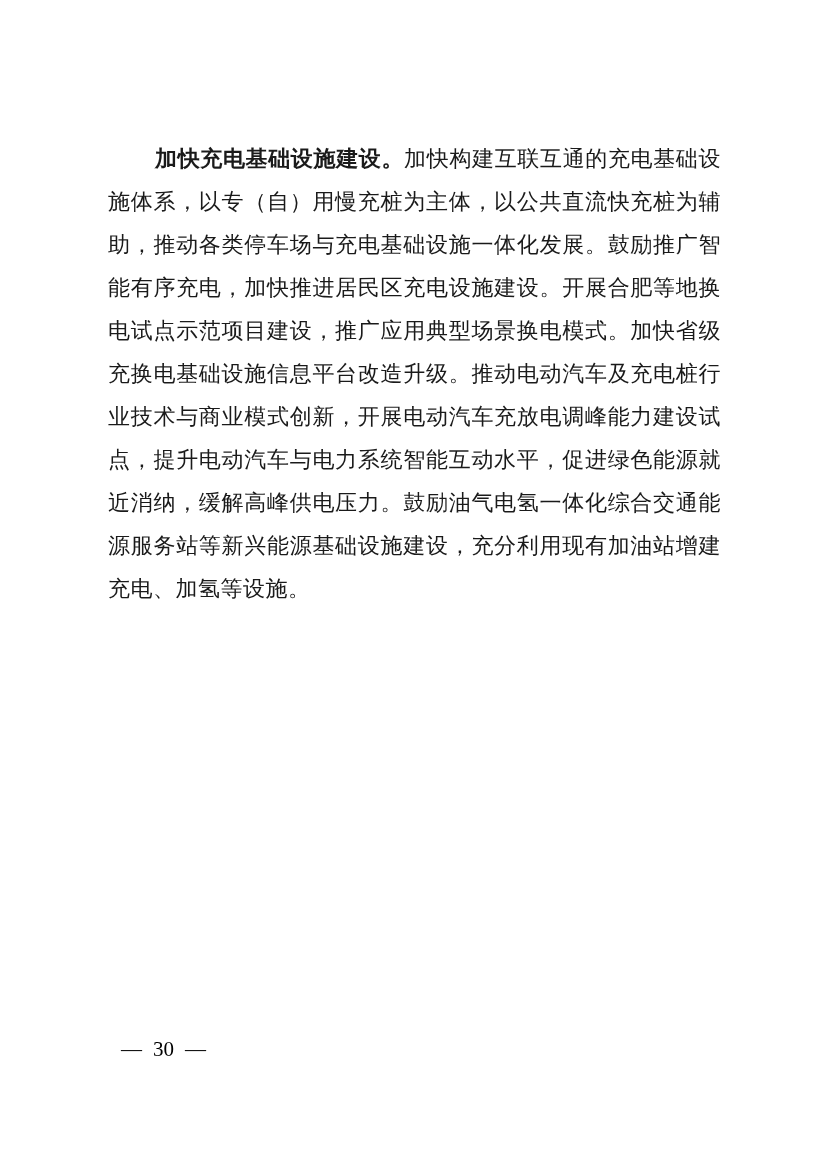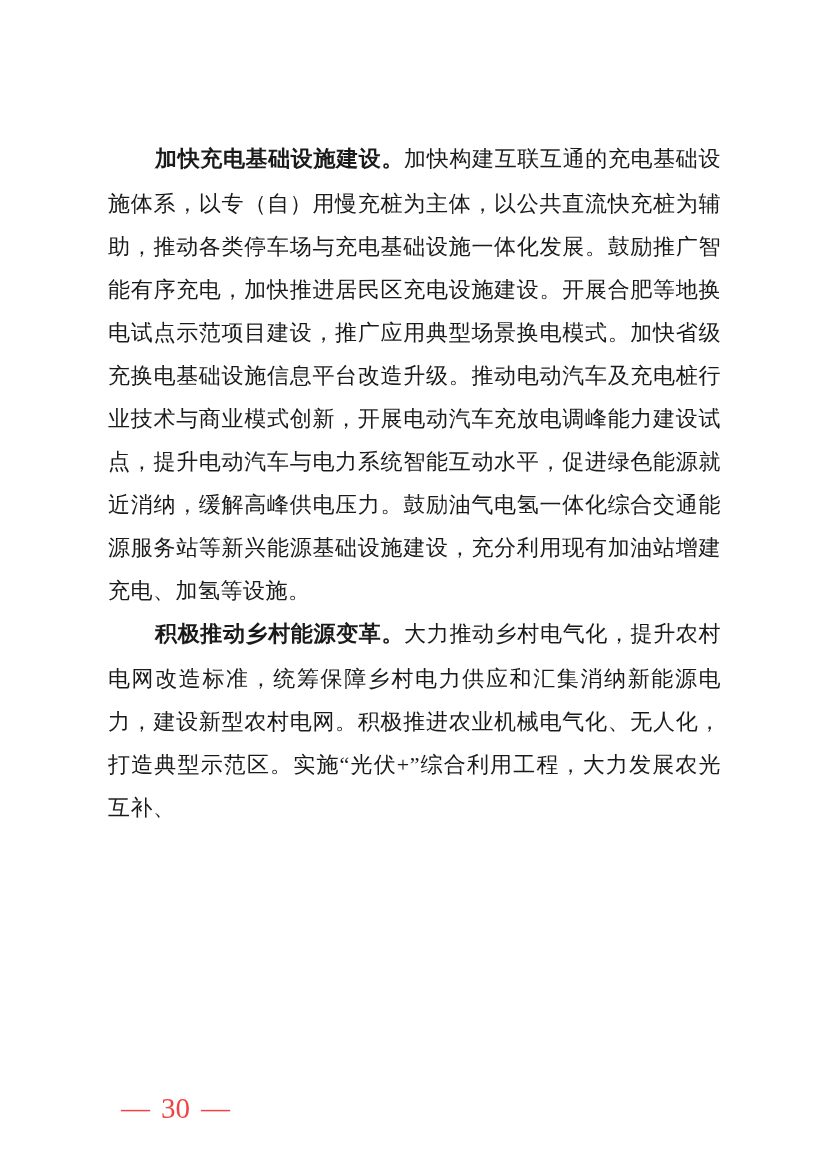--- a/index.html
+++ b/index.html
@@ -33,52 +33,51 @@
   }
   .para {
     margin: 0;
     padding: 0;
   }
   .para.indent {
     text-indent: 47px;
   }
   .para-lead {
     font-weight: 700;
-    font-family: Liberation Mono, monospace;
+    font-family: Liberation Sans, sans-serif;
     font-size: 22px;
   }
   .para-body {
     font-weight: 400;
   }
   .page-footer {
     position: absolute;
     left: 121px;
-    top: 1094px;
-    font-size: 29px;
+    top: 1035px;
+    font-size: 21px;
     line-height: 28px;
-    color: #ef4444;
+    color: #000000;
     white-space: nowrap;
   }
   .page-footer .dash {
     display: inline-block;
   }
   .page-footer .page-number {
     display: inline-block;
     margin: 0 11px;
   }
 </style>
 </head>
 <body>
 
 <div class="doc-page">
 
   <div class="doc-content">
 
 
     <p class="para indent"><span class="para-lead">加快充电基础设施建设。</span><span class="para-body">加快构建互联互通的充电基础设施体系，以专（自）用慢充桩为主体，以公共直流快充桩为辅助，推动各类停车场与充电基础设施一体化发展。鼓励推广智能有序充电，加快推进居民区充电设施建设。开展合肥等地换电试点示范项目建设，推广应用典型场景换电模式。加快省级充换电基础设施信息平台改造升级。推动电动汽车及充电桩行业技术与商业模式创新，开展电动汽车充放电调峰能力建设试点，提升电动汽车与电力系统智能互动水平，促进绿色能源就近消纳，缓解高峰供电压力。鼓励油气电氢一体化综合交通能源服务站等新兴能源基础设施建设，充分利用现有加油站增建充电、加氢等设施。</span></p>
 
-    <p class="para indent"><span class="para-lead">积极推动乡村能源变革。</span><span class="para-body">大力推动乡村电气化，提升农村电网改造标准，统筹保障乡村电力供应和汇集消纳新能源电力，建设新型农村电网。积极推进农业机械电气化、无人化，打造典型示范区。实施“光伏+”综合利用工程，大力发展农光互补、</span></p>
 
   </div>
 
   <div class="page-footer"><span class="dash">—</span><span class="page-number">30</span><span class="dash">—</span></div>
 
 </div>
 
 </body></html>

